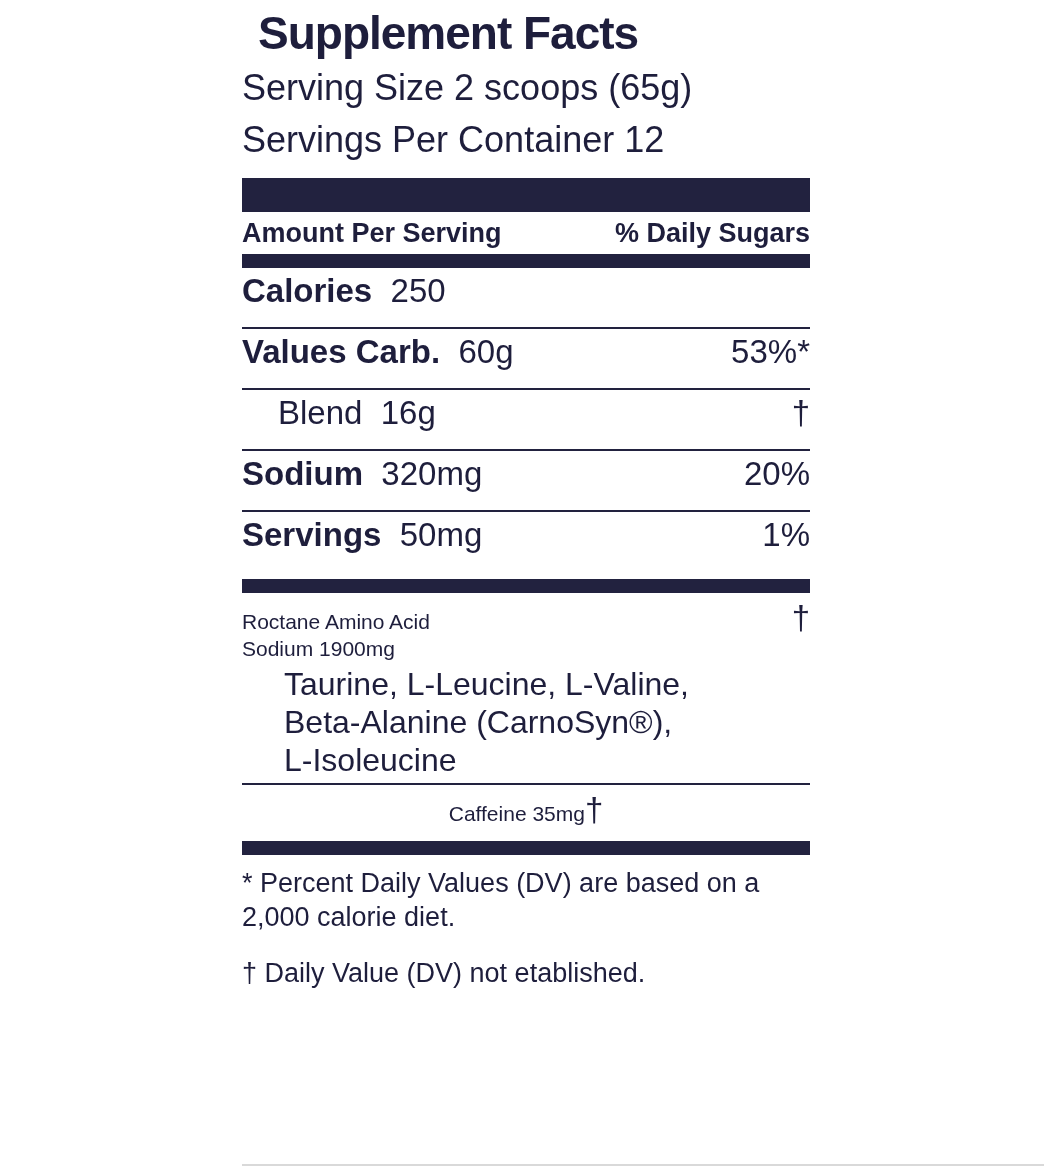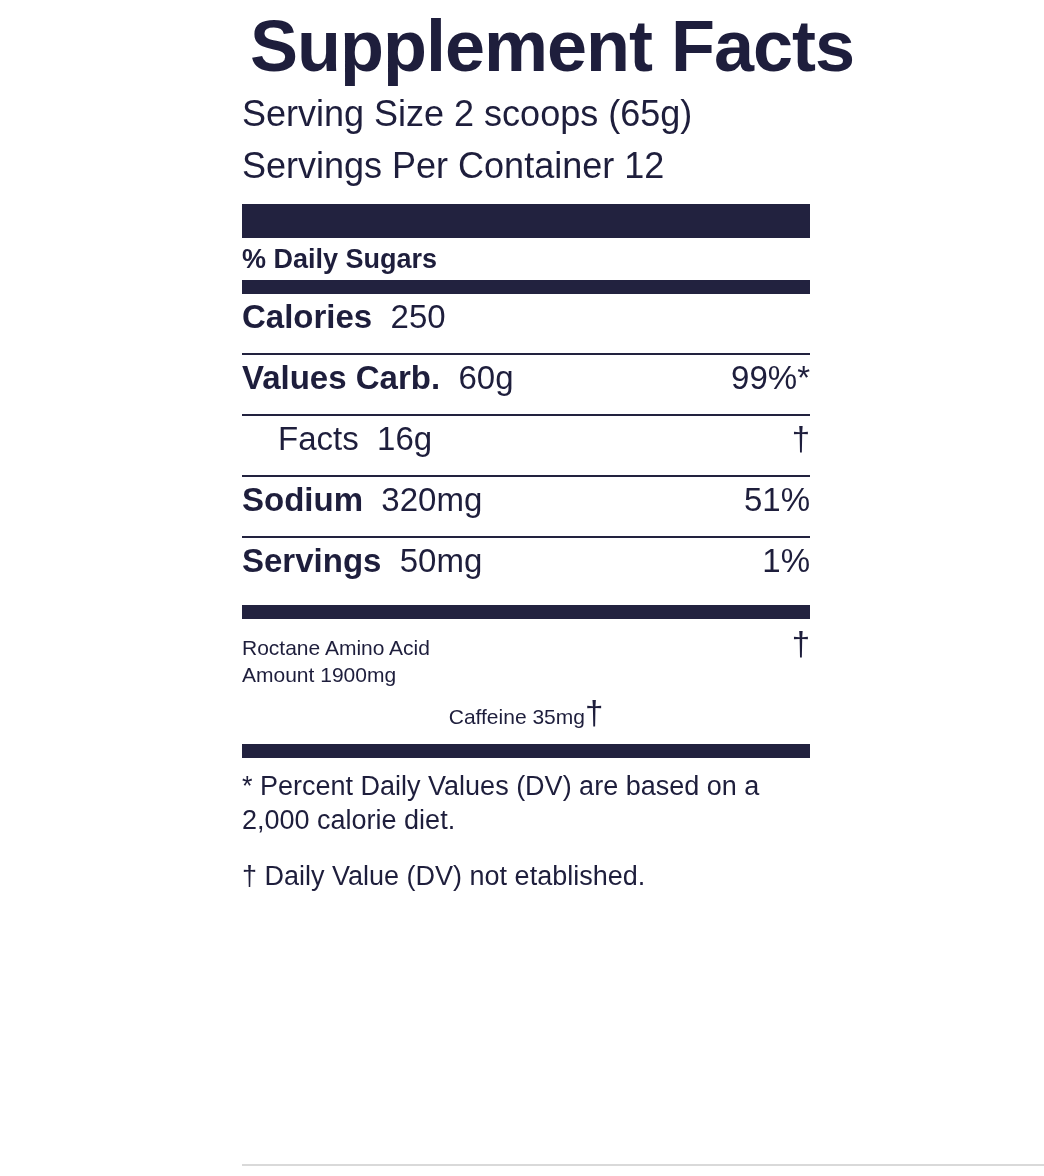--- a/index.html
+++ b/index.html
@@ -21,25 +21,25 @@
     box-sizing: border-box;
     padding: 0;
   }
   .inner {
     position: absolute;
     left: 242px;
     top: 0px;
     width: 568px;
   }
   .title {
-    font-size: 72px;
+    font-size: 46px;
     font-weight: bold;
     line-height: 1.0;
     letter-spacing: -1px;
-    margin: 10px 0 6px 8px;
+    margin: 10px 0 6px 16px;
     white-space: nowrap;
   }
   .serving-line {
     font-size: 36px;
     line-height: 1.45;
     white-space: nowrap;
   }
   .bar-thick {
     height: 34px;
     background: #22223f;
@@ -142,58 +142,64 @@
   <div class="inner">
 
     <div class="title">Supplement Facts</div>
 
     <div class="serving-line">Serving Size 2 scoops (65g)</div>
     <div class="serving-line">Servings Per Container  12</div>
 
     <div class="bar-thick"></div>
 
     <div class="row-head">
+      <span>Amount Per Serving</span>
       <span class="dv">% Daily Sugars</span>
     </div>
 
     <div class="bar-mid"></div>
 
     <div class="row">
       <span class="nutrient"><b>Calories</b>&nbsp; <span class="amount">250</span></span>
       <span class="dv-val"></span>
     </div>
 
     <div class="row">
       <span class="nutrient"><b>Values Carb.</b>&nbsp; <span class="amount">60g</span></span>
-      <span class="dv-val">99%*</span>
-    </div>
-
-    <div class="row">
-      <span class="nutrient indent"><span>Facts</span>&nbsp; <span class="amount">16g</span></span>
+      <span class="dv-val">53%*</span>
+    </div>
+
+    <div class="row">
+      <span class="nutrient indent"><span>Blend</span>&nbsp; <span class="amount">16g</span></span>
       <span class="dv-val">†</span>
     </div>
 
     <div class="row">
       <span class="nutrient"><b>Sodium</b>&nbsp; <span class="amount">320mg</span></span>
-      <span class="dv-val">51%</span>
+      <span class="dv-val">20%</span>
     </div>
 
     <div class="row no-border">
       <span class="nutrient"><b>Servings</b>&nbsp; <span class="amount">50mg</span></span>
       <span class="dv-val">1%</span>
     </div>
 
     <div class="bar-small"></div>
 
     <div class="blend-row">
       <span class="blend-name">Roctane Amino Acid</span>
       <span class="dagger">†</span>
     </div>
-    <div class="blend-name">Amount  1900mg</div>
-
+    <div class="blend-name">Sodium  1900mg</div>
+
+    <div class="blend-ingredients">
+      <div>Taurine, L-Leucine, L-Valine,</div>
+      <div>Beta-Alanine (CarnoSyn®),</div>
+      <div>L-Isoleucine</div>
+    </div>
 
     <div class="caffeine-row">
       <span class="blend-name">Caffeine  35mg</span>
       <span class="dagger">†</span>
     </div>
 
     <div class="bar-small"></div>
 
     <div class="footnote">
       <div>* Percent Daily Values (DV) are based on a</div>

